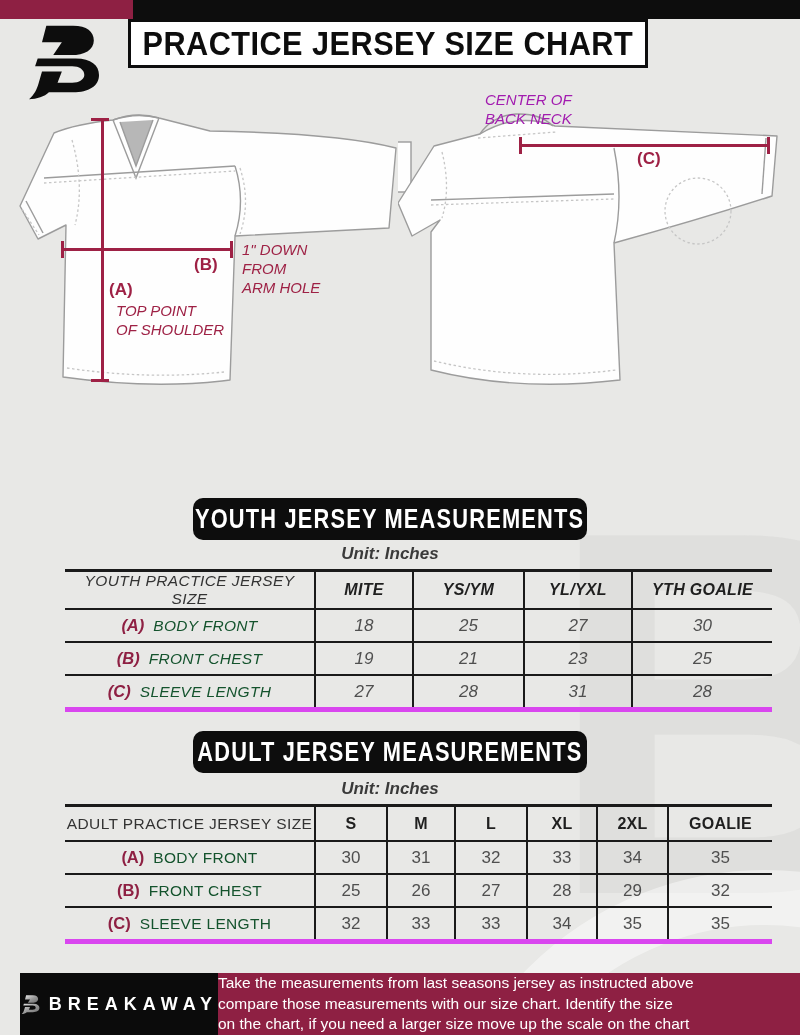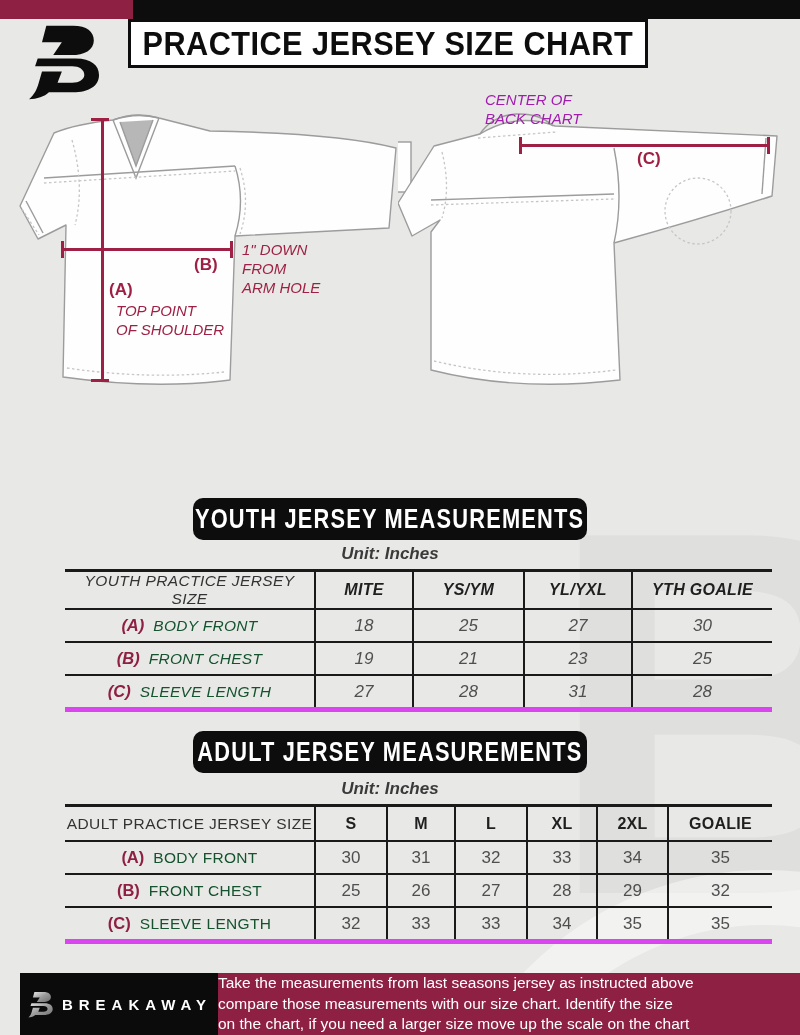--- a/index.html
+++ b/index.html
@@ -85,21 +85,21 @@
   td.rowlabel{text-align:left; padding-left:22px;}
   td.rowlabel .key{font-weight:bold; font-size:16.5px; margin-right:9px;}
   td.rowlabel .rl{font-size:15.5px; color:#14532d; letter-spacing:0.3px;}
   td.val{font-size:17px; color:#4F4F4F;}
   
   .footer-black{
     position:absolute; left:20px; top:973px; width:198px; height:62px; background:#0B0B0B; z-index:2;
     display:flex; align-items:center; justify-content:center; gap:9px;
   }
   .footer-black .brand{
-    color:#fff; font-weight:bold; font-size:15px; letter-spacing:6px; white-space:nowrap;
+    color:#fff; font-weight:bold; font-size:18px; letter-spacing:6px; white-space:nowrap;
   }
   .footer-maroon{
     position:absolute; left:218px; top:973px; width:582px; height:62px; z-index:2; box-sizing:border-box;
     display:flex; flex-direction:column; justify-content:center; padding-left:0;
   }
   .footer-maroon div{color:#fff; font-size:15.5px; line-height:20.5px; white-space:nowrap;}
 </style>
 </head>
 <body>
 
@@ -183,21 +183,21 @@
   </div>
   <div class="m-label" style="left:194px; top:255px; color:#9E2145;">(B)</div>
   <div class="m-note" style="left:242px; top:240px; color:#9E2145;">
     <div>1" DOWN</div>
     <div>FROM</div>
     <div>ARM HOLE</div>
   </div>
   <div class="m-label" style="left:637px; top:149px; color:#9E2145;">(C)</div>
   <div class="m-note" style="left:485px; top:90px; color:#a21caf;">
     <div>CENTER OF</div>
-    <div>BACK CHART</div>
+    <div>BACK NECK</div>
   </div>
 
 
   <div class="pill" style="top:498px;">
     <span>YOUTH JERSEY MEASUREMENTS</span>
   </div>
   <div class="unit" style="top:544px;">Unit: Inches</div>
 
   <table class="meas" style="top:569px;font-style:italic;">
     <colgroup>

